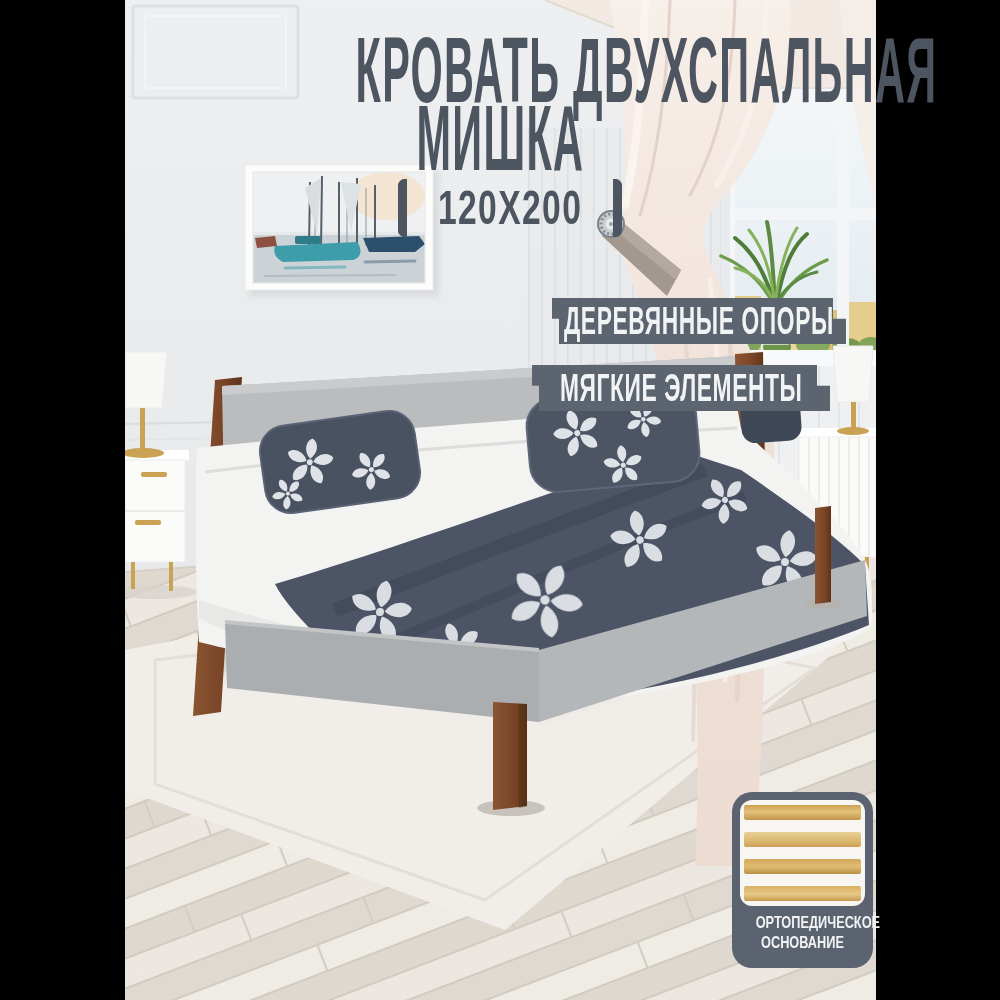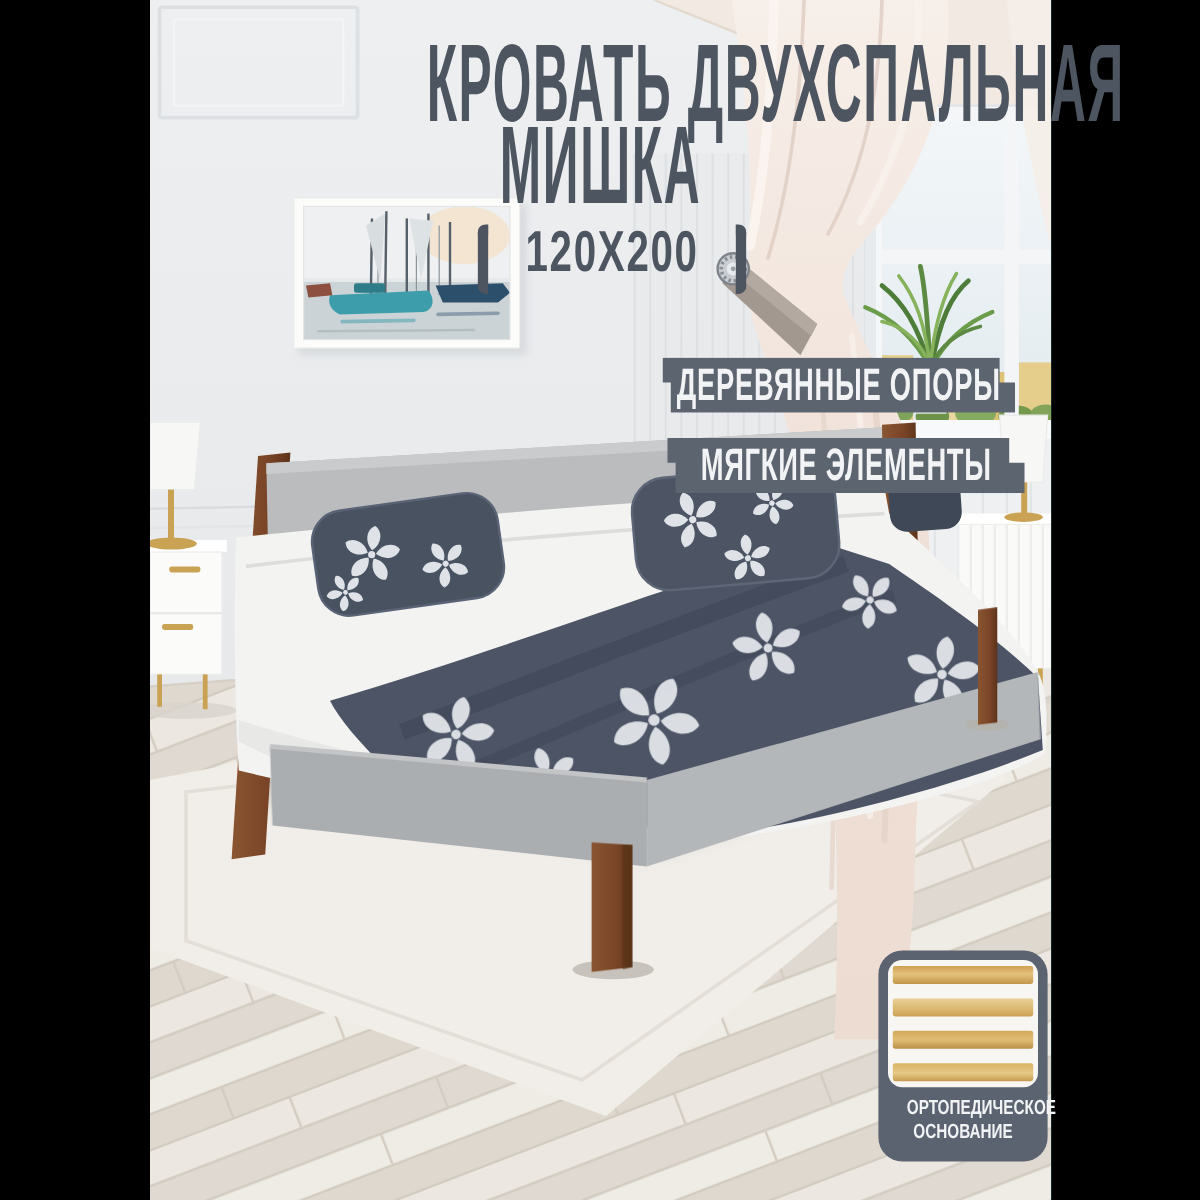--- a/index.html
+++ b/index.html
@@ -11,34 +11,34 @@
   .photo{position:absolute;left:125px;top:0;width:751px;height:1000px;background:#ecedef;}
   .photo svg{display:block;}
 
   
   .title-line{position:absolute;left:0;width:1000px;text-align:center;color:var(--text-dark,#4d5560);
               font-weight:bold;font-size:92px;line-height:1;white-space:nowrap;}
   .title-line > span{display:inline-block;transform:scaleX(.45);transform-origin:center top;letter-spacing:3px;}
   .title-1{top:24px;}
   .title-2{top:92px;}
 
-  .size-row{position:absolute;left:398px;top:187px;width:202px;height:64px;
-            display:flex;align-items:flex-start;justify-content:space-between;}
+  .size-row{position:absolute;left:398px;top:176px;width:202px;height:64px;
+            display:flex;align-items:center;justify-content:space-between;}
   .bracket{width:25px;height:58px;box-sizing:border-box;border:9px solid var(--text-dark,#4d5560);}
   .bracket.l{border-right:none;border-radius:7px 0 0 7px;}
   .bracket.r{border-left:none;border-radius:0 7px 7px 0;}
   .size-label{color:var(--text-dark,#4d5560);font-weight:bold;font-size:48px;line-height:1;white-space:nowrap;
               display:inline-block;transform:scaleX(.7);transform-origin:center center;letter-spacing:2px;}
 
   .ribbon{position:absolute;background:var(--badge-bg,#5c6470);display:flex;align-items:center;justify-content:center;
           clip-path:polygon(0 0, calc(100% - 13px) 0, calc(100% - 13px) 45%, 100% 45%, 100% 100%, 7px 100%, 7px 45%, 0 45%);}
   .ribbon span{color:var(--badge-text,#f2f3f4);font-weight:bold;font-size:38px;line-height:1;white-space:nowrap;
                display:inline-block;transform:scaleX(.6);transform-origin:center center;letter-spacing:1px;}
   .ribbon.b1{left:552px;top:298px;width:294px;height:46px;justify-content:center;}
-  .ribbon.b2{left:556px;top:365px;width:298px;height:46px;}
+  .ribbon.b2{left:532px;top:365px;width:298px;height:46px;}
 
   .ortho{position:absolute;left:703px;top:792px;width:141px;height:176px;box-sizing:border-box;
          background:var(--ortho-bg,#5b6370);border-radius:20px;padding:8px 8px 6px 8px;margin-left:29px;}
   .slats{box-sizing:border-box;height:106px;background:#f8f6f2;border-radius:12px;padding:5px 4px;
          display:flex;flex-direction:column;justify-content:space-between;}
   .slat{height:15px;border-radius:2px;
         background:linear-gradient(180deg,#cfa052 0%,#e3c27c 45%,#c3964a 100%);}
   .slat.s2{background:linear-gradient(180deg,#e8d096 0%,#dab86e 60%,#cda057 100%);}
   .slat.s3{background:linear-gradient(180deg,#d3a85c 0%,#e0bd74 50%,#b98f45 100%);}
   .slat.s4{background:linear-gradient(180deg,#dab264 0%,#e6c988 55%,#c69a4e 100%);}

